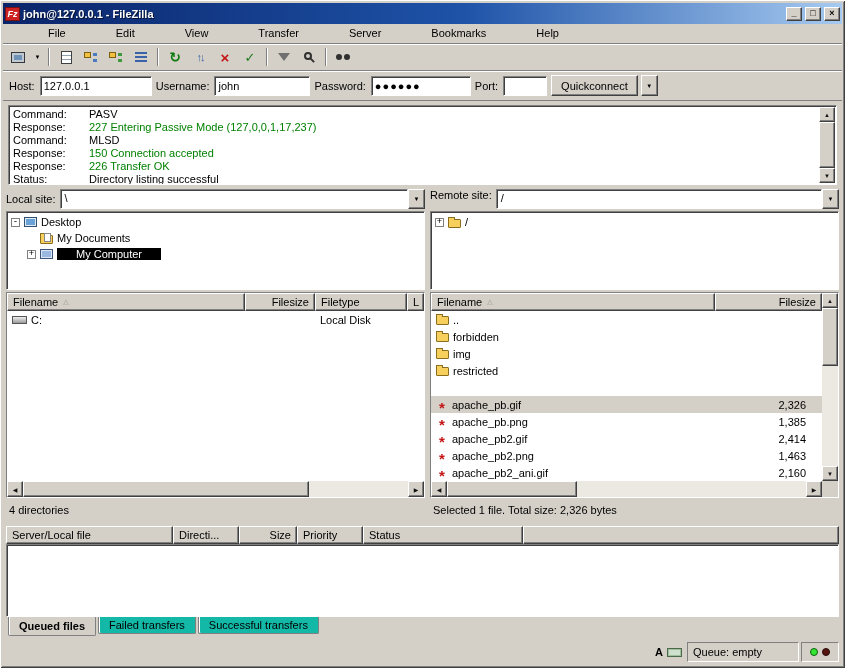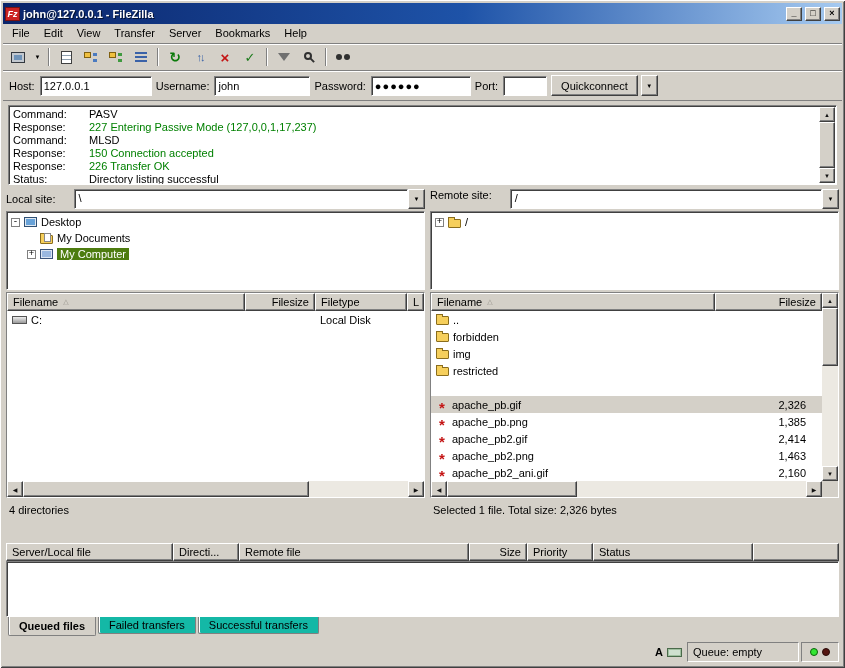--- a/index.html
+++ b/index.html
@@ -13,21 +13,21 @@
   .titlebar { flex:0 0 21px; background:linear-gradient(90deg,#0a246a 0%,#1e53a8 55%,#a6caf0 100%);
     display:flex; align-items:center; gap:3px; padding:0 2px; }
   .logo { width:15px; height:14px; background:#c22; color:#fff; font-weight:bold; font-style:italic; font-size:9px;
     display:flex; align-items:center; justify-content:center; border:1px solid #711; flex:none; }
   .title { flex:1; color:#fff; font-weight:bold; white-space:nowrap; overflow:hidden; text-shadow:1px 1px 0 #03102e; }
   .cap-btn { width:16px; height:14px; flex:none; background:#d4d0c8; border:1px solid; border-color:#fff #404040 #404040 #fff;
     box-shadow:inset -1px -1px 0 #808080; font-size:9px; line-height:11px; text-align:center; font-weight:bold; color:#000; }
 
   
   .menubar { flex:0 0 19px; display:flex; align-items:center; padding-left:2px; }
-  .menu-item { padding:2px 7px 3px; white-space:nowrap; }
+  .menu-item { padding:2px 7px 3px; white-space:nowrap;margin-left:36px; }
   .toolbar { flex:0 0 27px; display:flex; align-items:center; padding:0 3px; gap:1px;
     border-top:1px solid #808080; box-shadow:inset 0 1px 0 #fff; }
   .tool-btn { width:24px; height:22px; display:flex; align-items:center; justify-content:center; flex:none; }
   .tool-btn.narrow { width:13px; }
   .tool-sep { width:2px; height:18px; border-left:1px solid #808080; border-right:1px solid #fff; margin:0 3px; flex:none; }
 
   .ic-mon { width:14px; height:11px; background:#6f93b8; border:1px solid #33383f; box-shadow:inset 0 0 0 2px #c2c8cf; }
   .ic-page { width:11px; height:13px; border:1px solid #404040; background:repeating-linear-gradient(180deg,#fff 0 3px,#8fa0b0 3px 4px); }
   .ic-tree { position:relative; width:14px; height:12px; }
   .ic-tree::before { content:""; position:absolute; left:0; top:1px; width:5px; height:4px; background:#f0c040; border:1px solid #806010; }
@@ -71,37 +71,37 @@
   .logline { display:flex; height:13px; line-height:13px; white-space:nowrap; }
   .loglabel { width:76px; flex:none; }
   .green { color:#008000; }
   .log-vs { position:absolute; top:1px; right:1px; bottom:1px; }
   .log-vs .sthumb { flex:1; }
 
   
   .sites { flex:0 0 20px; display:flex; margin:3px 3px 0; }
   .half-l { width:419px; margin-right:5px; display:flex; align-items:center; }
   .half-r { flex:1; display:flex; align-items:flex-start; }
-  .site-label { padding-right:18px; white-space:nowrap; }
+  .site-label { padding-right:4px; white-space:nowrap; }
   .combo { flex:1; display:flex; height:20px; }
   .cfield { flex:1; background:#fff; border:1px solid; border-color:#808080 #fff #fff #808080;
     box-shadow:inset 1px 1px 0 #404040; padding:2px 4px; white-space:nowrap; overflow:hidden; }
   .cbtn { width:17px; background:#d4d0c8; border:1px solid; border-color:#fff #404040 #404040 #fff;
     box-shadow:inset -1px -1px 0 #808080; display:flex; align-items:center; justify-content:center; font-size:6px; }
 
   .trees { flex:0 0 79px; display:flex; margin:2px 3px 0; }
   .tree-pane { background:#fff; overflow:hidden; padding-top:2px; }
   .tree-pane.l { width:419px; margin-right:5px; }
   .tree-pane.r { flex:1; }
   .trow { display:flex; align-items:center; height:16px; padding-left:4px; gap:4px; white-space:nowrap; }
   .trow.lvl1 { padding-left:20px; }
   .expander { flex:none; width:9px; height:9px; background:#fff; border:1px solid #808080; font-size:9px;
     line-height:7px; text-align:center; font-family:"Liberation Mono","DejaVu Sans Mono",monospace; }
   .exp-spacer { flex:none; width:9px; }
-  .sel-label { background:#4d7c0f; color:#fff; padding:0 3px; }
+  .sel-label { background:#000000; color:#fff; padding:0 19px; }
 
   .i-desktop { flex:none; width:13px; height:10px; background:#68a2d8; border:1px solid #2f4f73; box-shadow:inset 0 0 0 1px #e0e8f0; }
   .i-computer { flex:none; width:13px; height:10px; background:#9ab8e0; border:1px solid #39537a; box-shadow:inset 0 0 0 1px #dde6f2; }
   .i-folder { flex:none; position:relative; width:13px; height:9px; background:#f6cf5c; border:1px solid #8a6d1d; margin-top:2px; border-radius:0 1px 1px 1px; }
   .i-folder::before { content:""; position:absolute; top:-3px; left:-1px; width:5px; height:2px; background:#f6cf5c; border:1px solid #8a6d1d; border-bottom:none; }
   .i-mydocs::after { content:""; position:absolute; right:1px; top:-3px; width:5px; height:7px; background:#fff; border:1px solid #888; }
   .i-drive { flex:none; width:15px; height:8px; background:linear-gradient(180deg,#eee,#999); border:1px solid #555; }
   .red-star { flex:none; color:#c41414; font-weight:bold; font-size:15px; width:12px; line-height:8px; text-align:center; transform:translateY(3px); }
 
   
@@ -125,21 +125,21 @@
   .frow.sel { background:#d4d0c8; }
   .fcell { padding:0 5px; white-space:nowrap; overflow:hidden; display:flex; align-items:center; gap:4px; height:17px; }
   .l-name{width:238px} .l-size{width:70px; justify-content:flex-end} .l-type{width:92px}
   .r-name{width:284px} .r-size{flex:1; justify-content:flex-end; padding-right:16px;}
 
   .hthumb-local { width:286px; }
   .hthumb-remote { width:130px; }
   .rthumb-v { height:58px; }
 
   
-  .statuses { flex:0 0 19px; display:flex; align-items:center; margin:2px 3px 17px; }
+  .statuses { flex:0 0 19px; display:flex; align-items:center; margin:2px 3px 0; }
   .status-left { width:419px; margin-right:5px; padding-left:3px; white-space:nowrap; }
   .status-right { flex:1; padding-left:3px; white-space:nowrap; }
 
   .queue-head { flex:0 0 18px; display:flex; margin:7px 3px 0; }
   .c-q0{width:167px} .c-q1{width:66px} .c-q2{width:230px} .c-q3{width:58px; justify-content:flex-end}
   .c-q4{width:66px} .c-q5{width:160px} .c-q6{flex:1}
   .queue-body { flex:1; margin:0 3px; background:#fff; }
 
   .tabs { flex:0 0 21px; display:flex; margin:0 3px; padding-left:2px; align-items:flex-start; }
   .tab { height:17px; display:flex; align-items:center; padding:0 10px; background:#14b8a6;
@@ -461,23 +461,20 @@
     <span class="status-right">Selected 1 file. Total size: 2,326 bytes</span>
   </div>
 
   <div class="queue-head">
     <span class="hcell c-q0">
         <span>Server/Local file</span>
       </span>
     <span class="hcell c-q1">
         <span>Directi...</span>
       </span>
-    <span class="hcell c-q2">
-        <span>Remote file</span>
-      </span>
     <span class="hcell c-q3">
         <span>Size</span>
       </span>
     <span class="hcell c-q4">
         <span>Priority</span>
       </span>
     <span class="hcell c-q5">
         <span>Status</span>
       </span>
     <span class="hcell c-q6"></span>

